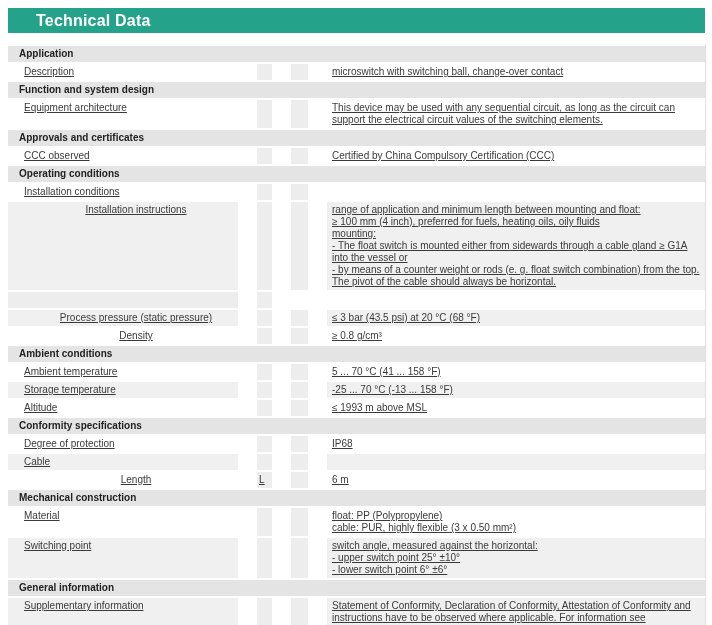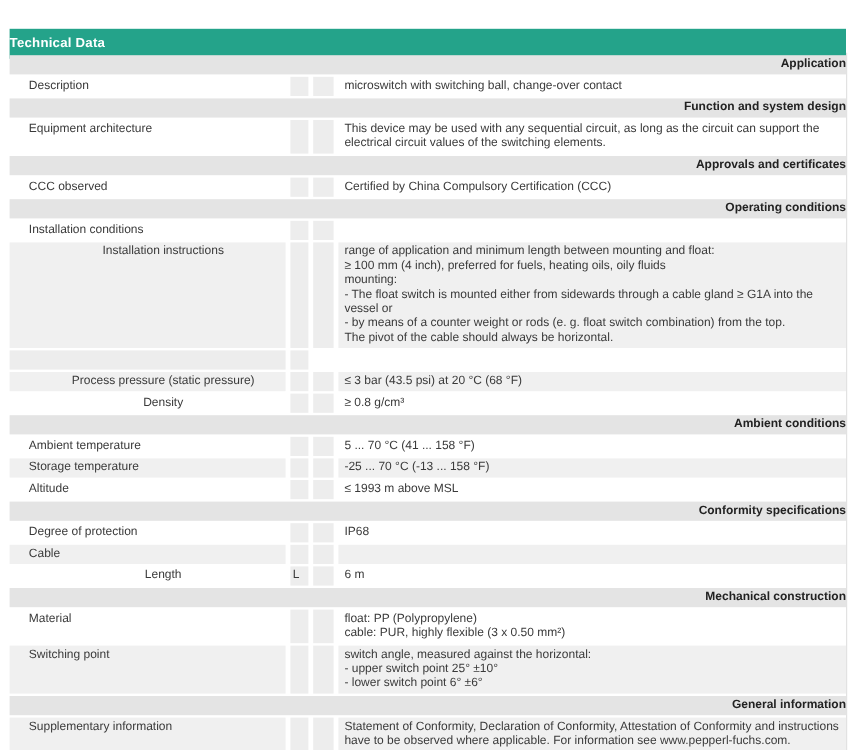--- a/index.html
+++ b/index.html
@@ -15,42 +15,42 @@
   }
   *{margin:0;padding:0;box-sizing:border-box;}
   html,body{background:#ffffff;}
   body{
     width:712px;height:625px;overflow:hidden;
     font-family:"Liberation Sans","DejaVu Sans",sans-serif;
     font-size:10px;line-height:12px;color:var(--text);
   }
   .page{position:relative;width:712px;height:625px;}
   .banner{
-    position:absolute;left:8px;top:24px;width:697px;height:25px;
+    position:absolute;left:8px;top:8px;width:697px;height:25px;
     background:var(--banner-bg);color:var(--banner-fg);
-    font-size:11px;font-weight:bold;line-height:25px;
-    padding-left:0;letter-spacing:0.2px;
+    font-size:16px;font-weight:bold;line-height:25px;
+    padding-left:28px;letter-spacing:0.2px;
   }
   .table-wrap{
     position:absolute;left:8px;top:44px;width:698px;
     border-right:1px solid var(--edge-line);
   }
   .row{margin-bottom:2px;}
   .header-row{
     background:var(--header-row-bg);
     color:var(--header-text);
     font-weight:bold;
     padding:2px 0 2px 11px;
     margin-top:2px;
-    text-align:right;
   }
   .data-row{
     display:grid;
     grid-template-columns:230px 15px 17px 1fr;
-    column-gap:4px;
+    column-gap:19px;
+    text-decoration:underline;
   }
   .data-row>div{background:var(--white-row-bg);padding-top:2px;padding-bottom:2px;min-height:16px;}
   .data-row>.cell-sym-a,
   .data-row>.cell-sym-b{background:var(--symbol-cell-bg);}
   .data-row.shade-g>.cell-label,
   .data-row.shade-g>.cell-value{background:var(--stripe-bg);}
   .cell-label{padding-left:16px;}
   .data-row.indent-2>.cell-label{padding-left:26px;text-align:center;}
   .cell-sym-a{text-align:left;padding-left:2px;}
   .cell-value{padding-left:5px;padding-right:4px;white-space:pre-line;}

